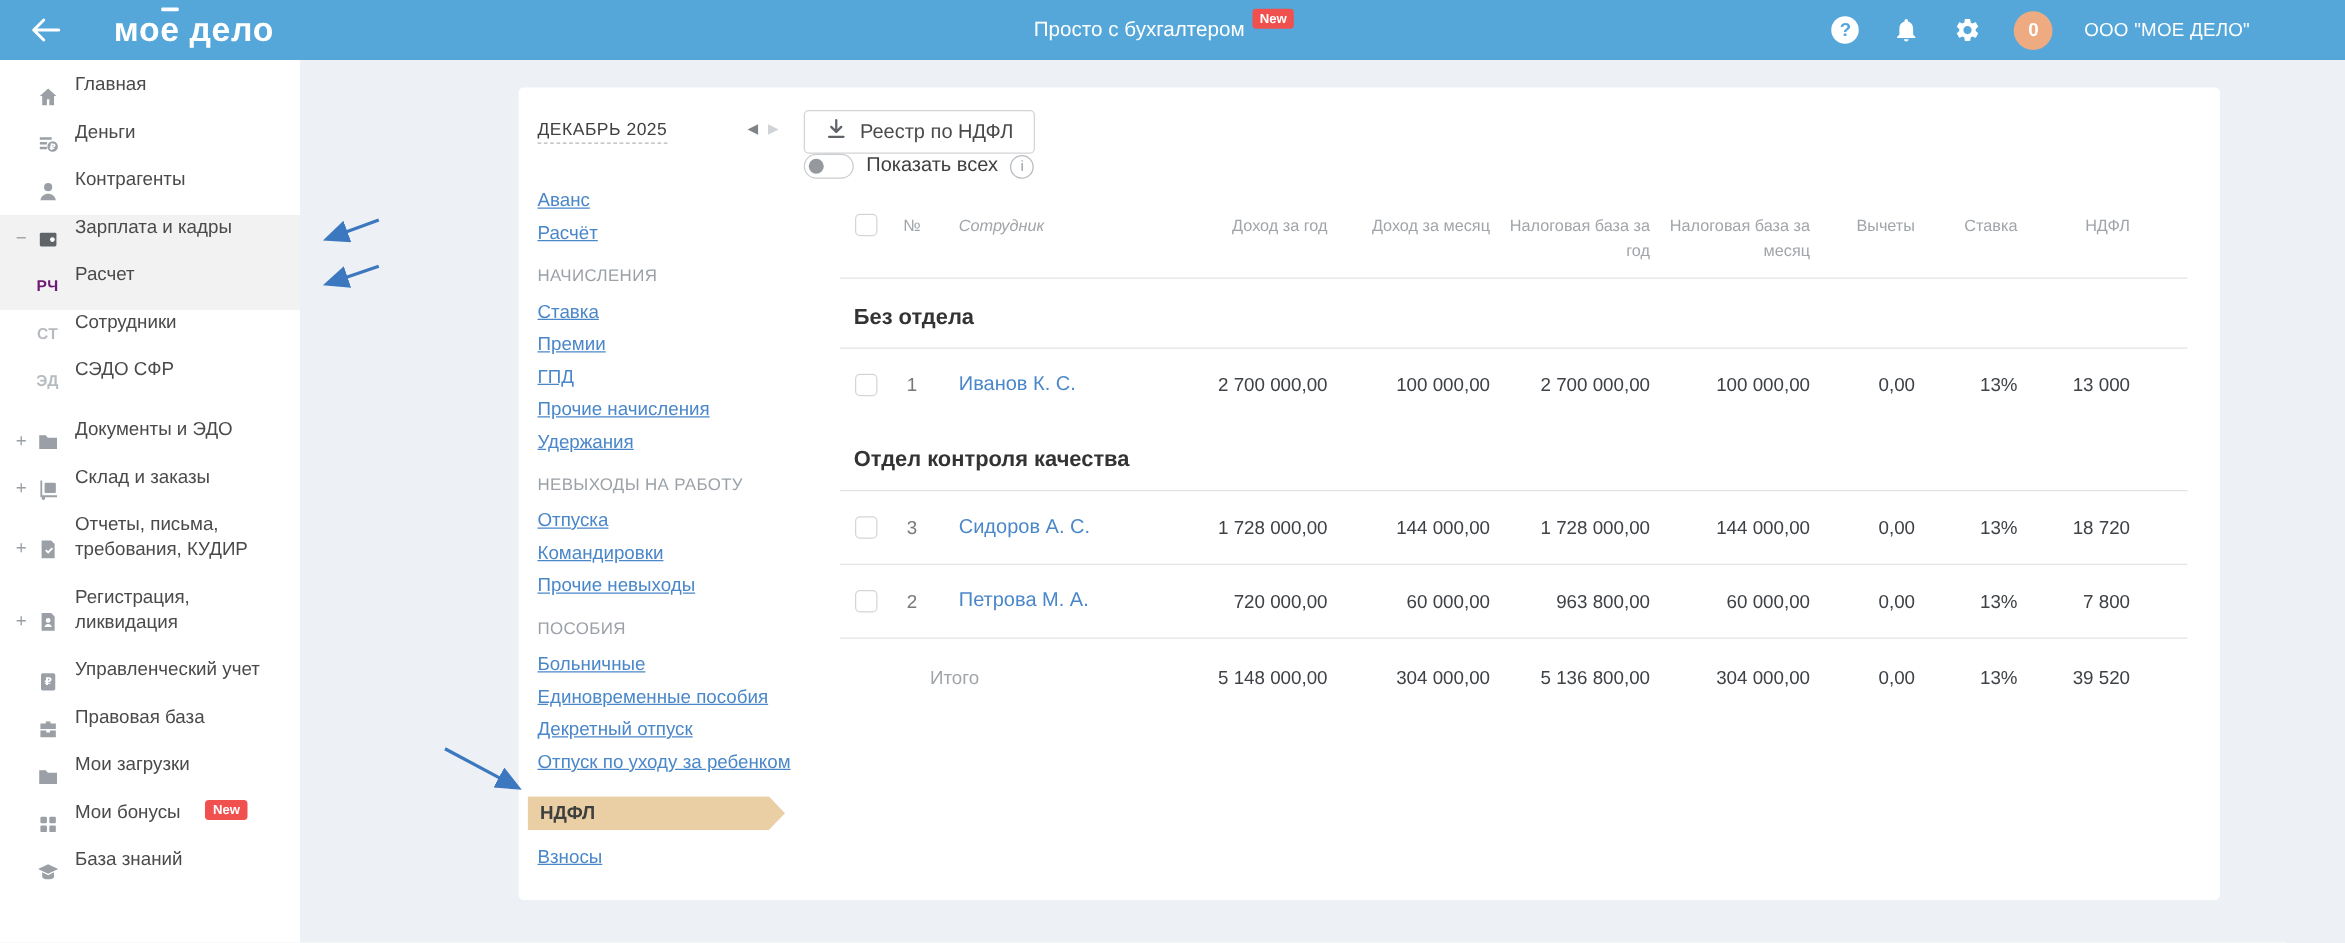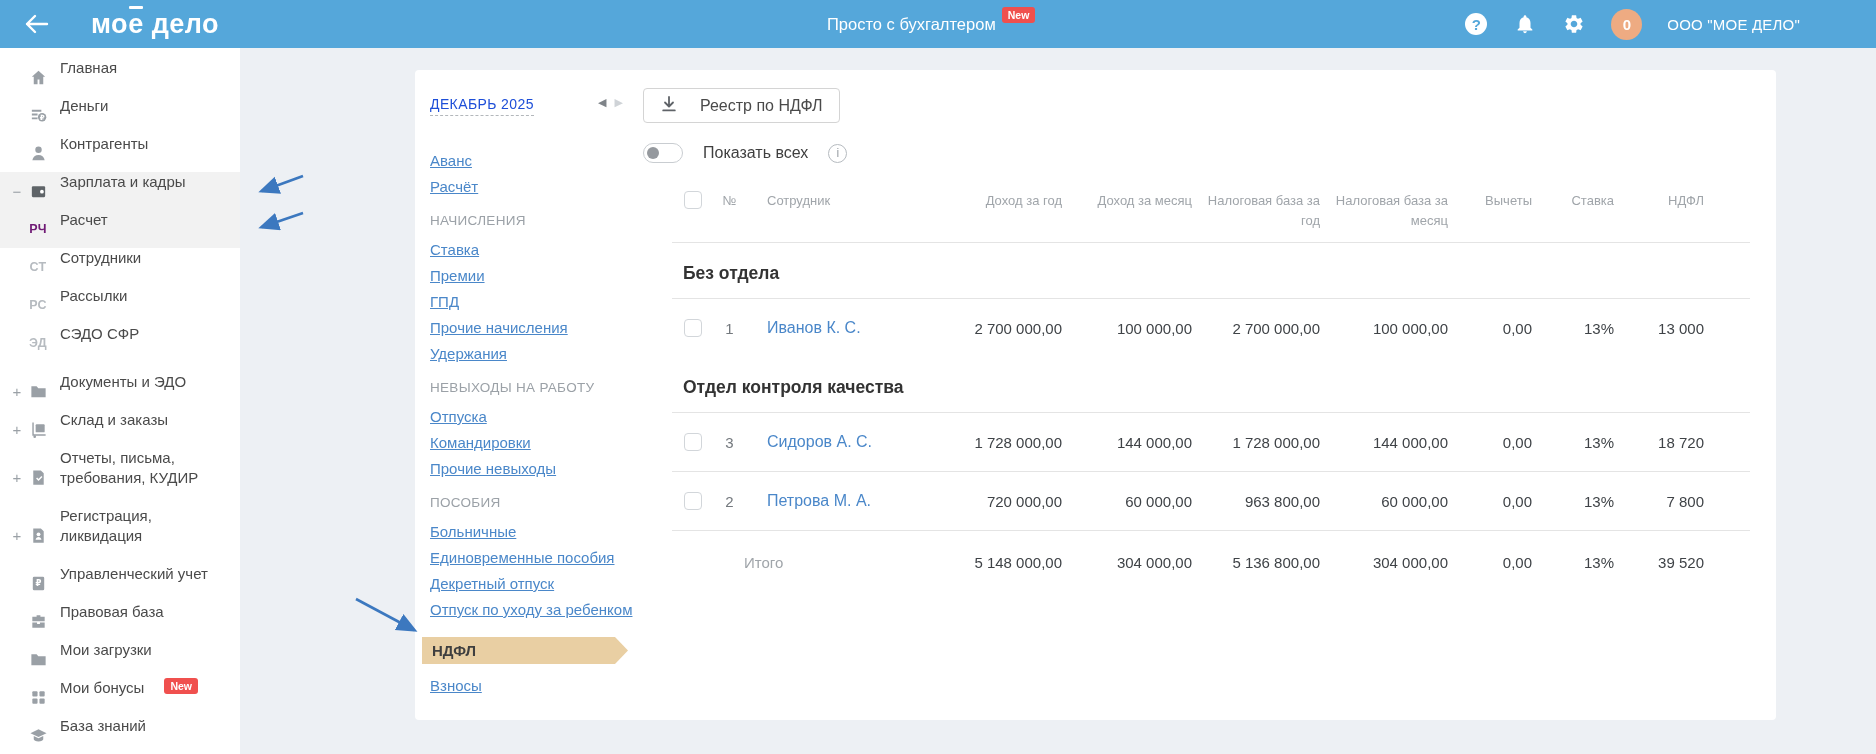--- a/index.html
+++ b/index.html
@@ -35,45 +35,45 @@
   .sb-label { margin-left:60px; margin-right:12px; font-size:15px; color:#4a4a4a; line-height:1.35; }
   .sb-hl { background:#f2f2f2; }
   .sb-badge { background:#f0504e; color:#fff; font-size:10.5px; font-weight:700; padding:2px 6px; border-radius:3px; margin-left:8px; }
 
   
   .card { position:absolute; left:415px; top:70px; width:1361px; height:650px; background:#fff; border-radius:4px; }
 
   
   .pnav { position:absolute; left:15px; top:25px; width:210px; }
   .month-row { position:relative; height:20px; }
-  .month-label { font-size:14px; color:#1d4ed8; letter-spacing:.4px; border-bottom:1px dashed #b3b7bb; padding-bottom:3px; cursor:pointer; white-space:nowrap; }
+  .month-label { font-size:14px; color:#404040; letter-spacing:.4px; border-bottom:1px dashed #b3b7bb; padding-bottom:3px; cursor:pointer; white-space:nowrap; }
   .month-arrows { position:absolute; left:168px; top:1px; display:flex; gap:8px; font-size:11px; }
   .m-prev { color:#7f8489; cursor:pointer; }
   .m-next { color:#cfd3d7; cursor:pointer; }
   .pnav-links { margin-top:33px; }
   .pnav-link { display:block; font-size:15px; line-height:26px; color:#4a87c9; text-decoration:underline; cursor:pointer; white-space:nowrap; }
   .pnav-title { font-size:13.5px; color:#9ba1a7; letter-spacing:.3px; margin:13px 0 9px; }
   .ndfl-tab { margin-top:14px; margin-left:-8px; width:206px; height:27px; background:#e9cfa3; display:flex; align-items:center; padding-left:10px; font-size:15px; font-weight:700; color:#3f3f3f; clip-path:polygon(0 0, calc(100% - 13px) 0, 100% 50%, calc(100% - 13px) 100%, 0 100%); cursor:pointer; }
   .vznosy { margin-top:9px; }
 
   
   .main-col { position:absolute; left:228px; top:18px; width:1113px; }
-  .export-btn { display:inline-flex; align-items:center; gap:22px; height:35px; padding:0 16px; border:1px solid #d4d4d4; border-radius:4px; background:#fff; font-size:16px; color:#4a4a4a; cursor:pointer; }
-  .toggle-row { margin-top:20px; display:flex; align-items:center; gap:20px; }
+  .export-btn { display:inline-flex; align-items:center; gap:10px; height:35px; padding:0 16px; border:1px solid #d4d4d4; border-radius:4px; background:#fff; font-size:16px; color:#4a4a4a; cursor:pointer; }
+  .toggle-row { display:flex; align-items:center; gap:10px; }
   .toggle { width:40px; height:20px; border:1px solid #c9cdd1; border-radius:10px; background:#fff; position:relative; cursor:pointer; flex:none; }
   .toggle-knob { position:absolute; left:3px; top:3px; width:12px; height:12px; border-radius:50%; background:#95999e; }
   .toggle-label { font-size:16px; color:#3f3f3f; }
   .info-ico { width:19px; height:19px; border-radius:50%; border:1.5px solid #b6bbc0; color:#9ba1a7; font-size:12px; display:flex; align-items:center; justify-content:center; font-style:normal; cursor:pointer; }
 
   
   .table { margin:22px 0 0 29px; width:1078px; }
   .trow, .thead { display:grid; grid-template-columns:30px 55px minmax(0,1fr) 180px 130px 128px 128px 84px 82px 90px 46px; align-items:center; }
   .thead { align-items:start; padding:6px 0 12px; font-size:13px; color:#a0a5aa; line-height:1.5; }
   .thead .c-num { text-align:center; }
-  .thead .c-emp { padding-left:10px; }
+  .thead .c-emp { padding-left:10px;font-style:italic; }
   .th-r { text-align:right; }
   .divider { height:1px; background:#e4e4e4; }
   .cbx { width:18px; height:18px; border:1.5px solid #d2d6da; border-radius:4px; background:#fff; margin-left:12px; cursor:pointer; }
   .group-name { padding:20px 0 14px 11px; font-size:17.5px; font-weight:700; color:#333; }
   .trow { height:58px; font-size:15px; color:#3f4347; }
   .row-num { text-align:center; color:#74797e; }
   .emp-link { padding-left:10px; font-size:16px; color:#4a87c9; cursor:pointer; }
   .num-r { text-align:right; }
   .total-row { display:grid; grid-template-columns:210px 180px 130px 128px 128px 84px 82px 90px 46px; align-items:center; height:62px; font-size:15px; color:#3f4347; }
   .total-label { padding-left:72px; color:#a0a5aa; }
@@ -160,24 +160,20 @@
     </div>
     <div class="sb-item active">
       <span class="sb-pref">РЧ</span>
       <span class="sb-label">Расчет</span>
     </div>
   </div>
 
   <div class="sb-item">
     <span class="sb-pref">СТ</span>
     <span class="sb-label">Сотрудники</span>
-  </div>
-  <div class="sb-item">
-    <span class="sb-pref">РС</span>
-    <span class="sb-label">Рассылки</span>
   </div>
   <div class="sb-item">
     <span class="sb-pref">ЭД</span>
     <span class="sb-label">СЭДО СФР</span>
   </div>
 
   <div class="sb-pad"></div>
 
   <div class="sb-item">
     <span class="sb-exp">+</span>

